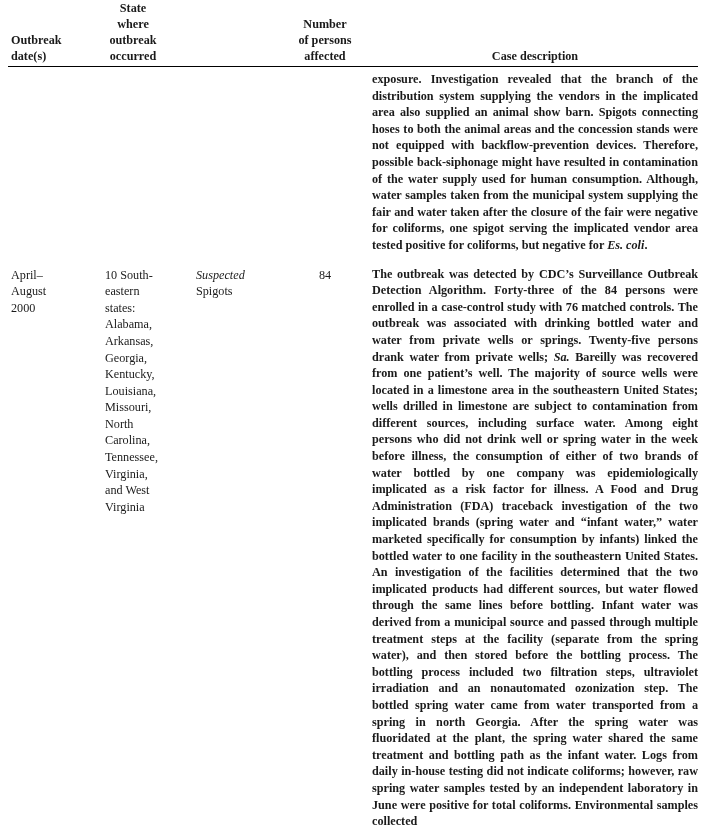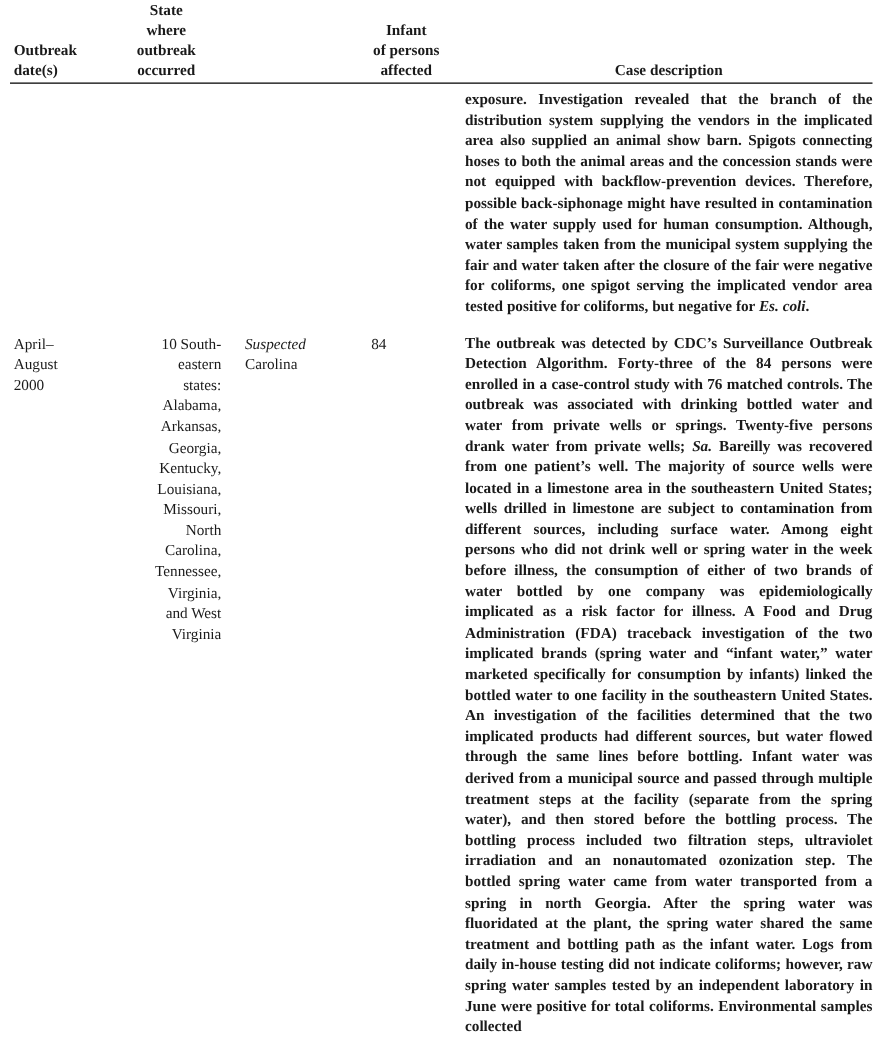--- a/index.html
+++ b/index.html
@@ -36,38 +36,38 @@
   .row2 { margin-top: 12px; }
   .desc {
     margin-left: 372px;
     width: 326px;
     text-align: justify;
     font-weight: bold;
   }
   .row2 .desc { text-align-last: justify; }
   .cell { position: absolute; top: 1px; }
   .cell-dates    { left: 11px;  width: 82px; white-space: pre-line; }
-  .cell-state    { left: 105px; width: 72px; white-space: pre-line; text-align: right; }
+  .cell-state    { left: 105px; width: 72px; white-space: pre-line; }
   .cell-agent    { left: 196px; width: 80px; }
-  .cell-affected { left: 297px; width: 56px; text-align: left; }
+  .cell-affected { left: 297px; width: 56px; text-align: center; }
   .it { font-style: italic; }
 </style>
 </head>
 <body>
 
 <div class="page">
 
   <div class="thead">
     <div class="th th1">Outbreak
 date(s)</div>
     <div class="th th2">State
 where
 outbreak
 occurred</div>
-    <div class="th th4">Infant
+    <div class="th th4">Number
 of persons
 affected</div>
     <div class="th th5">Case description</div>
   </div>
 
   <div class="row row1">
     <div class="cell cell-dates"></div>
     <div class="cell cell-state"></div>
     <div class="cell cell-agent"></div>
     <div class="cell cell-affected"></div>
@@ -86,18 +86,18 @@
 Georgia,
 Kentucky,
 Louisiana,
 Missouri,
 North
 Carolina,
 Tennessee,
 Virginia,
 and West
 Virginia</div>
-    <div class="cell cell-agent"><span class="it">Suspected</span><span> Carolina</span></div>
+    <div class="cell cell-agent"><span class="it">Suspected</span><span> Spigots</span></div>
     <div class="cell cell-affected">84</div>
     <div class="desc"><span>The outbreak was detected by CDC’s Surveillance Outbreak Detection Algorithm. Forty-three of the 84 persons were enrolled in a case-control study with 76 matched controls. The outbreak was associated with drinking bottled water and water from private wells or springs. Twenty-five persons drank water from private wells; </span><span class="it">Sa.</span><span> Bareilly was recovered from one patient’s well. The majority of source wells were located in a limestone area in the southeastern United States; wells drilled in limestone are subject to contamination from different sources, including surface water. Among eight persons who did not drink well or spring water in the week before illness, the consumption of either of two brands of water bottled by one company was epidemiologically implicated as a risk factor for illness. A Food and Drug Administration (FDA) traceback investigation of the two implicated brands (spring water and “infant water,” water marketed specifically for consumption by infants) linked the bottled water to one facility in the southeastern United States. An investigation of the facilities determined that the two implicated products had different sources, but water flowed through the same lines before bottling. Infant water was derived from a municipal source and passed through multiple treatment steps at the facility (separate from the spring water), and then stored before the bottling process. The bottling process included two filtration steps, ultraviolet irradiation and an nonautomated ozonization step. The bottled spring water came from water transported from a spring in north Georgia. After the spring water was fluoridated at the plant, the spring water shared the same treatment and bottling path as the infant water. Logs from daily in-house testing did not indicate coliforms; however, raw spring water samples tested by an independent laboratory in June were positive for total coliforms. Environmental samples collected</span></div>
   </div>
 
 </div>
 
 </body></html>

